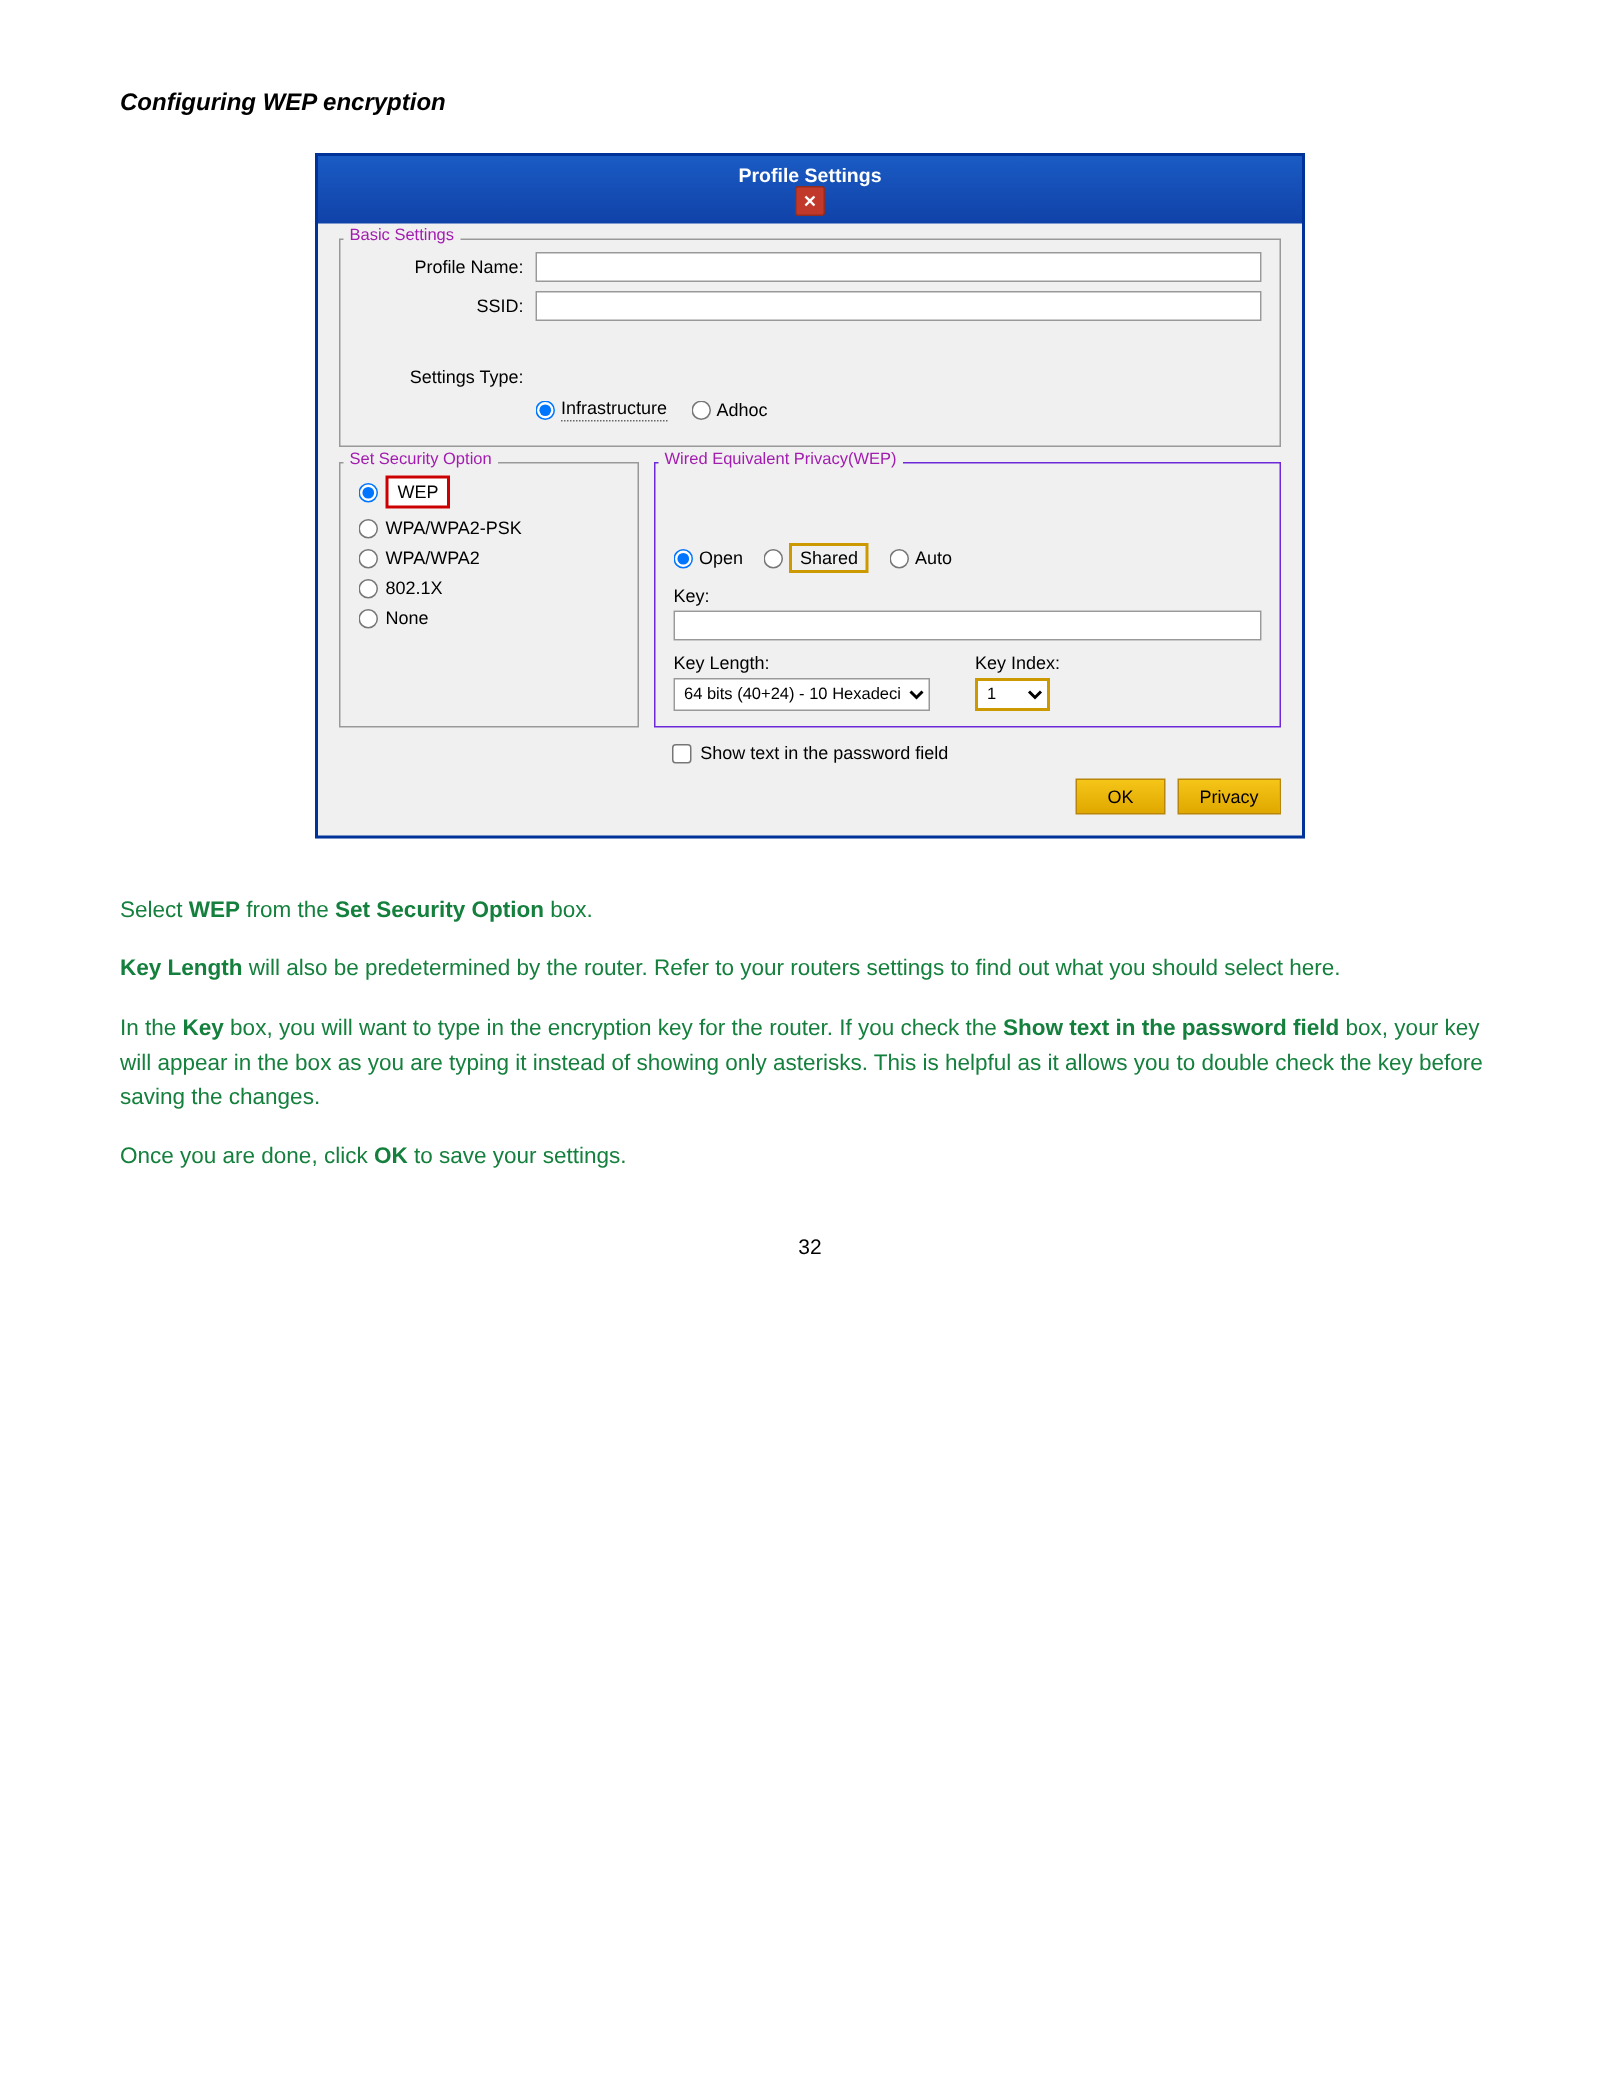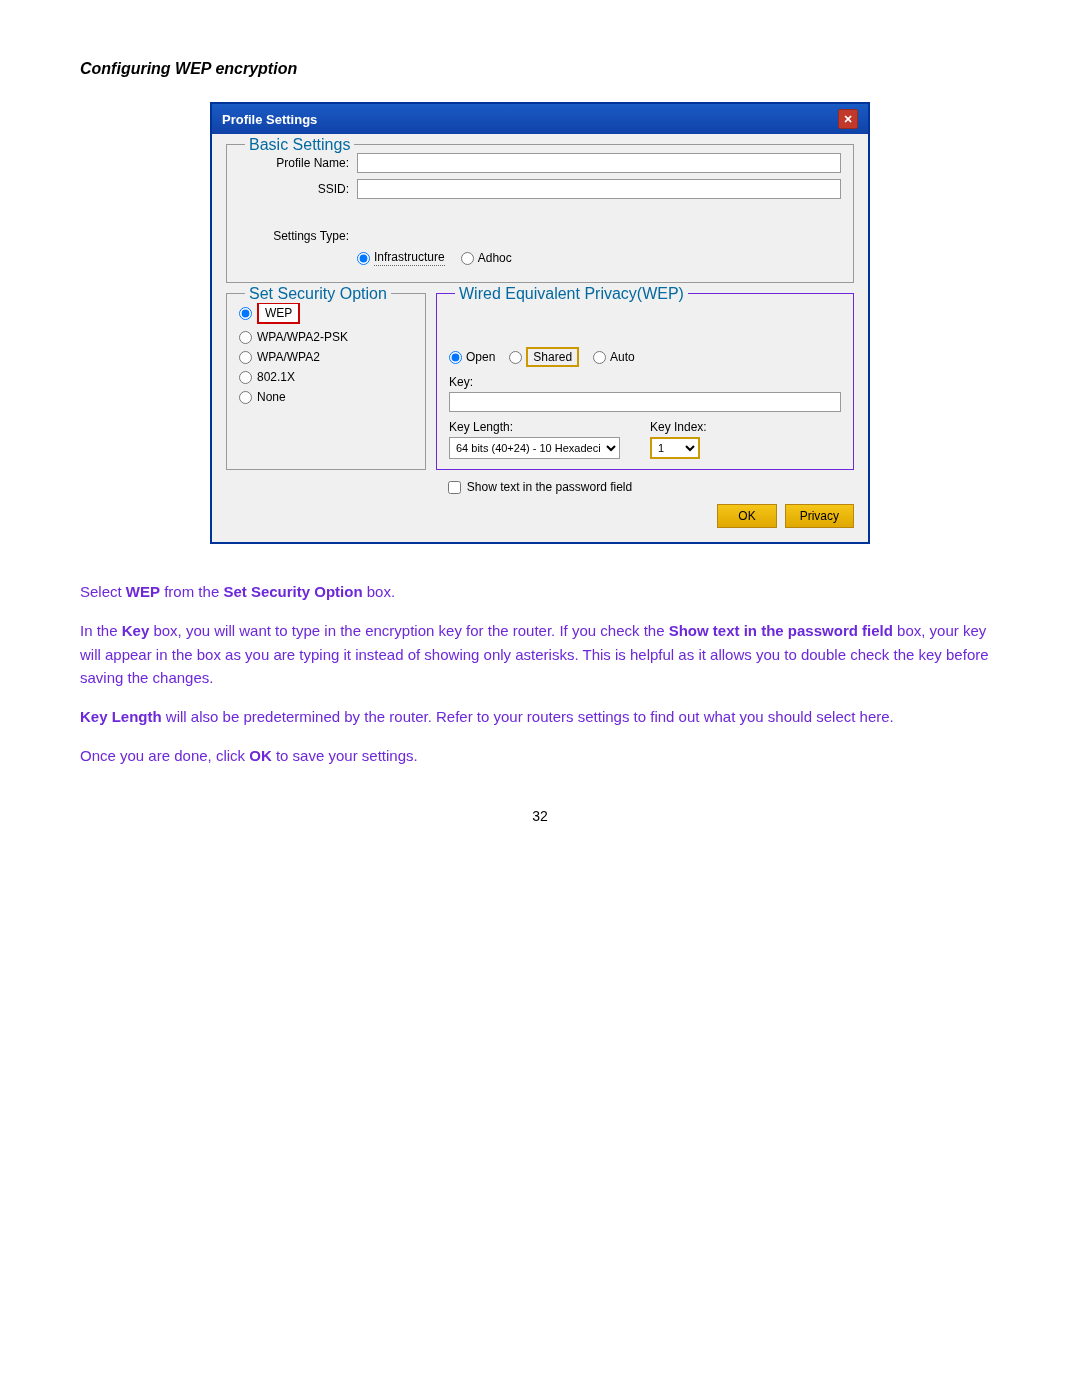--- a/index.html
+++ b/index.html
@@ -38,20 +38,21 @@
 
     .dialog-titlebar {
       background: linear-gradient(to bottom, #1a5bc4, #1042a8);
       color: #ffffff;
       font-weight: bold;
       font-size: 13px;
       padding: 5px 10px;
       display: flex;
       align-items: center;
       justify-content: space-between;
+      flex-direction: column;
     }
 
     .dialog-close-btn {
       width: 20px;
       height: 20px;
       background: #c0392b;
       border: 1px solid #922b21;
       border-radius: 2px;
       display: flex;
       align-items: center;
@@ -71,25 +72,25 @@
       border: 1px solid #999;
       margin-bottom: 10px;
       padding: 8px 12px 10px;
       position: relative;
       background: #f0f0f0;
     }
 
     .group-label {
       position: absolute;
       top: -9px;
-      left: 18px;
+      left: 2px;
       background: #f0f0f0;
       padding: 0 4px;
-      font-size: 16px;
-      color: #0369a1;
+      font-size: 11px;
+      color: #a21caf;
     }
 
     .form-row {
       display: flex;
       align-items: center;
       margin-bottom: 6px;
     }
 
     .form-label {
       text-align: right;
@@ -253,21 +254,21 @@
       padding: 4px 14px;
       font-size: 12px;
       cursor: pointer;
       color: #000;
     }
 
     
     .body-text {
       font-size: 15px;
       line-height: 1.55;
-      color: #6d28d9;
+      color: #15803d;
     }
 
     .body-text p {
       margin-bottom: 16px;
     }
 
     .body-text strong {
       font-weight: bold;
     }
 
@@ -409,25 +410,25 @@
 </div>
 
 <div class="body-text">
 
   <p>
     Select <strong>WEP</strong> from the <strong>Set Security Option</strong> box.
   </p>
 
 
   <p>
+    <strong>Key Length</strong> will also be predetermined by the router.  Refer to your routers settings to find out what you should select here.
+  </p>
+
+  <p>
     In the <strong>Key</strong> box, you will want to type in the encryption key for the router.  If you check the <strong>Show text in the password field</strong> box, your key will appear in the box as you are typing it instead of showing only asterisks.  This is helpful as it allows you to double check the key before saving the changes.
-  </p>
-
-  <p>
-    <strong>Key Length</strong> will also be predetermined by the router.  Refer to your routers settings to find out what you should select here.
   </p>
 
 
   <p>
     Once you are done, click <strong>OK</strong> to save your settings.
   </p>
 
 </div>
 
 <div class="page-number">32</div>

